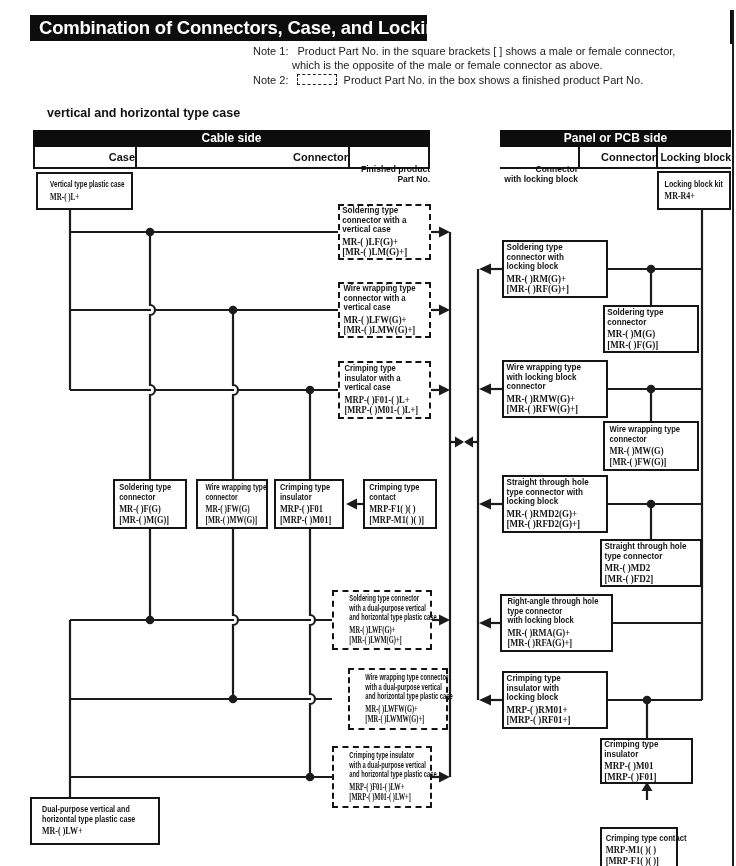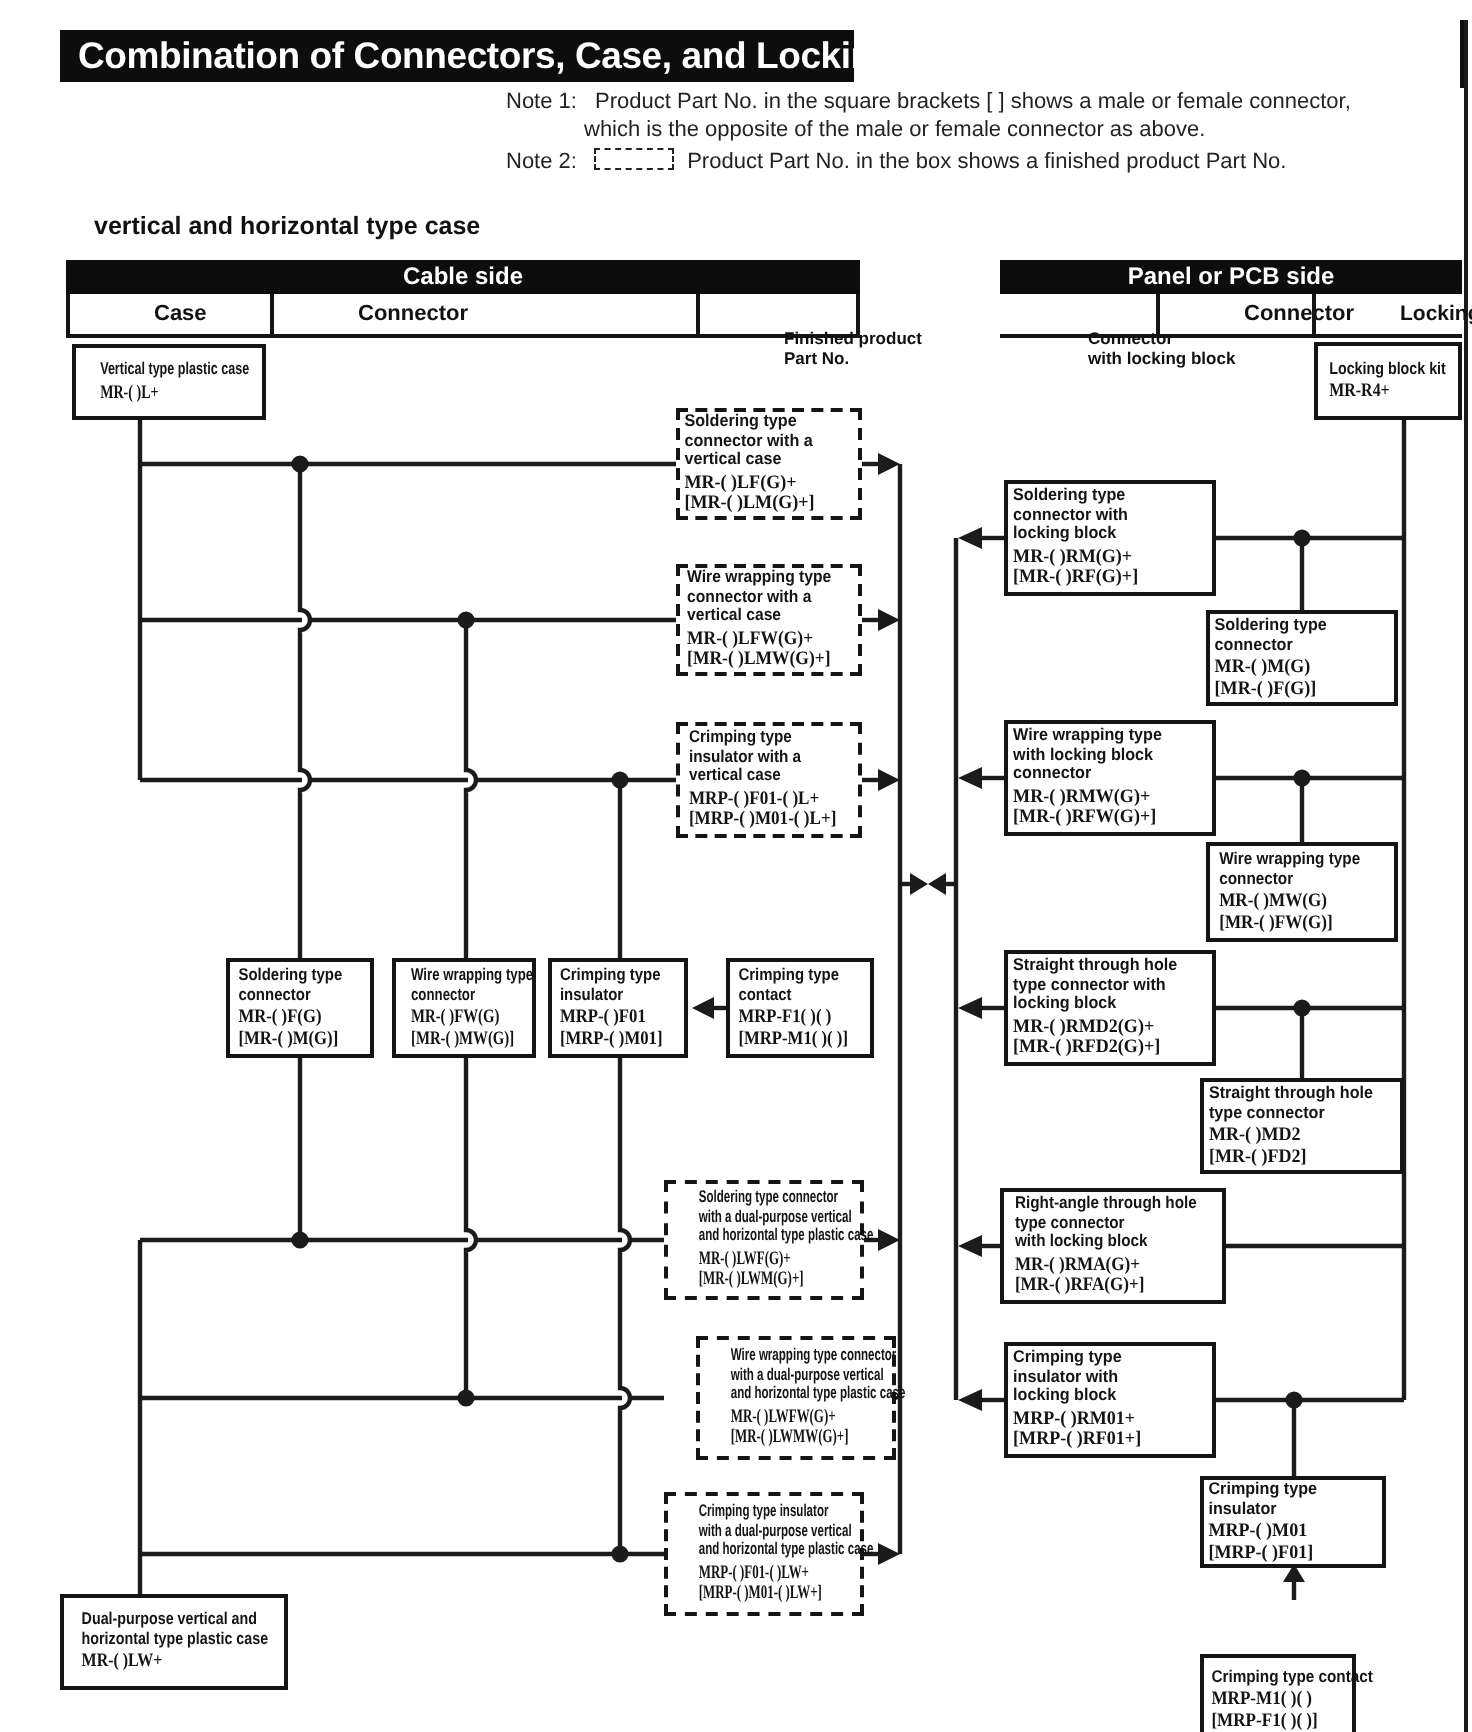--- a/index.html
+++ b/index.html
@@ -18,22 +18,22 @@
     display:inline-block; width:38px; height:9px; border:1.4px dashed #222;
     vertical-align:-1px; margin:0 4px 0 2px;
   }
   .example { position:absolute; font-weight:bold; font-size:12.5px; white-space:nowrap; color:#111; }
   .hbar {
     position:absolute; height:17px; background:#0d0d0d; color:#fff;
     font-weight:bold; font-size:12px; line-height:17px; text-align:center; white-space:nowrap;
   }
   .hrow { position:absolute; height:20px; border-bottom:2px solid #151515; box-sizing:content-box; }
   .hcell {
-    position:absolute; top:0; height:20px; font-weight:bold; text-align:left;
-    box-sizing:border-box; color:#111;margin-left:44px;
+    position:absolute; top:0; height:20px; font-weight:bold; text-align:right;
+    box-sizing:border-box; color:#111;
   }
   .hcell.big { font-size:11px; line-height:20px; }
   .hcell.small { font-size:8.5px; line-height:9.5px; white-space:pre-line; padding-top:18px; }
   .vsep { position:absolute; top:0; width:0; height:20px; border-left:2px solid #151515; }
   .box {
     position:absolute; background:#fff; border:2px solid #151515; z-index:2;
     display:flex; align-items:center; justify-content:center; text-align:left;
     box-sizing:border-box;
   }
   .box.dashed { border-style:dashed; }
@@ -325,21 +325,21 @@
           <div>with a dual-purpose vertical</div>
           <div>and horizontal type plastic case</div>
         </div>
         <div class="pn">
           <div>MRP-( )F01-( )LW+</div>
           <div>[MRP-( )M01-( )LW+]</div>
         </div>
       </div>
   </div>
 
-  <div class="box" style="left:30px; top:797px; width:114px; height:48px; --sx:.84">
+  <div class="box" style="left:30px; top:797px; width:130px; height:48px; --sx:.84">
     <div class="bt">
         <div class="desc">
           <div>Dual-purpose vertical and</div>
           <div>horizontal type plastic case</div>
         </div>
         <div class="pn">
           <div>MR-( )LW+</div>
         </div>
       </div>
   </div>

